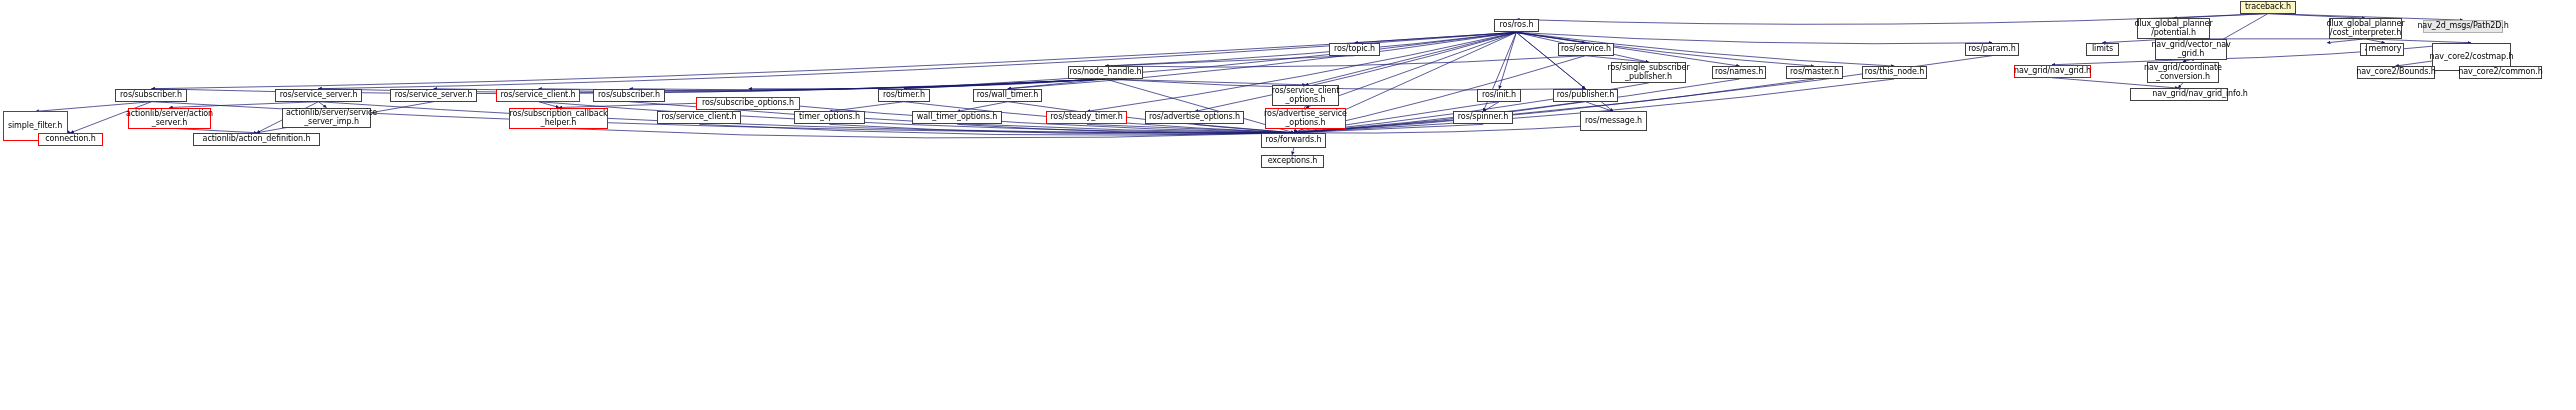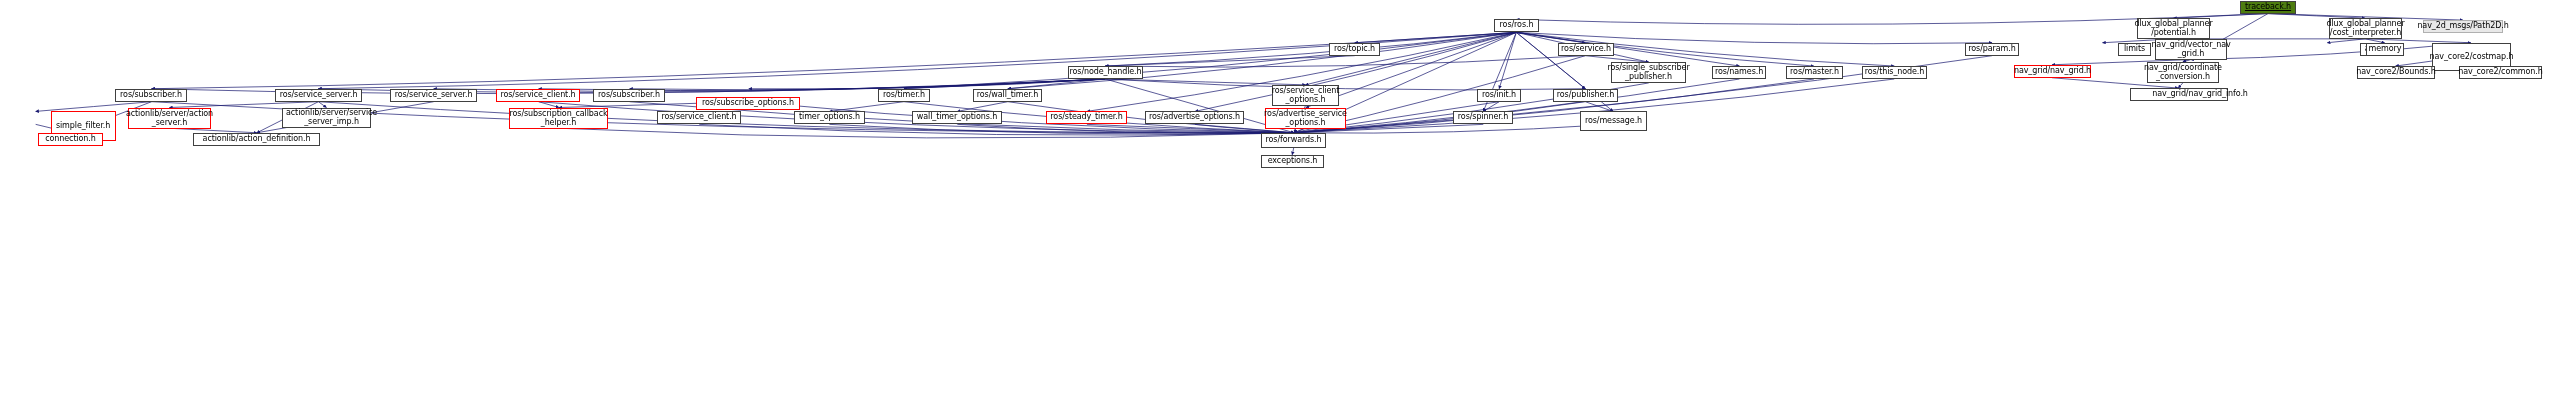--- a/index.html
+++ b/index.html
@@ -22,23 +22,22 @@
     line-height:1.12;
     font-size:8px;
     color:#000000;
     background:#ffffff;
     border:0.6px solid #404040;
     white-space:pre-line;
     padding:0.6px 1.9px;
     letter-spacing:-0.1px;
   }
   .node.root{
-    background:#4d7c0f;
+    background:#fef9c3;
     border:0.6px solid #404040;
-    text-decoration:underline;
   }
   .node.red{
     border:0.6px solid #ff0000;
   }
   .node.gray{
     background:#e8e8e8;
     border:0.6px solid #b0b0b0;
   }
 </style>
 </head>
@@ -151,21 +150,21 @@
       <div class="node root" style="left: 2240px; top: 0.6px; width: 56px; height: 13px;">traceback.h</div>
       <div class="node" style="left: 1494px; top: 19.4px; width: 45px; height: 13px;">ros/ros.h</div>
       <div class="node" style="left: 2137px; top: 18px; width: 73px; height: 21px;">dlux_global_planner
 /potential.h</div>
       <div class="node" style="left: 2329px; top: 18px; width: 73px; height: 21px;">dlux_global_planner
 /cost_interpreter.h</div>
       <div class="node gray" style="left: 2423px; top: 20px; width: 80px; height: 13px;">nav_2d_msgs/Path2D.h</div>
       <div class="node" style="left: 1329px; top: 43px; width: 51px; height: 13px;">ros/topic.h</div>
       <div class="node" style="left: 1558px; top: 43px; width: 56px; height: 13px;">ros/service.h</div>
       <div class="node" style="left: 1965px; top: 43px; width: 54px; height: 13px;">ros/param.h</div>
-      <div class="node" style="left: 2086px; top: 43px; width: 33px; height: 13px; margin-left: 32px;">limits</div>
+      <div class="node" style="left: 2086px; top: 43px; width: 33px; height: 13px;">limits</div>
       <div class="node" style="left: 2155px; top: 39px; width: 72px; height: 21px;">nav_grid/vector_nav
 _grid.h</div>
       <div class="node" style="left: 2312px; top: 43px; width: 30px; height: 13px; margin-left: 48px;">array</div>
       <div class="node" style="left: 2366px; top: 43px; width: 38px; height: 13px;">memory</div>
       <div class="node" style="left: 2432px; top: 43px; width: 79px; height: 28px;">nav_core2/costmap.h</div>
       <div class="node" style="left: 1068px; top: 66px; width: 75px; height: 13px;">ros/node_handle.h</div>
       <div class="node" style="left: 1611px; top: 62px; width: 75px; height: 21px;">ros/single_subscriber
 _publisher.h</div>
       <div class="node" style="left: 1712px; top: 66px; width: 54px; height: 13px;">ros/names.h</div>
       <div class="node" style="left: 1786px; top: 66px; width: 57px; height: 13px;">ros/master.h</div>
@@ -181,21 +180,21 @@
       <div class="node" style="left: 390px; top: 89px; width: 87px; height: 13px;">ros/service_server.h</div>
       <div class="node red" style="left: 496px; top: 89px; width: 84px; height: 13px;">ros/service_client.h</div>
       <div class="node" style="left: 593px; top: 89px; width: 72px; height: 13px;">ros/subscriber.h</div>
       <div class="node red" style="left: 696px; top: 97px; width: 104px; height: 13px;">ros/subscribe_options.h</div>
       <div class="node" style="left: 878px; top: 89px; width: 52px; height: 13px;">ros/timer.h</div>
       <div class="node" style="left: 973px; top: 89px; width: 69px; height: 13px;">ros/wall_timer.h</div>
       <div class="node" style="left: 1272px; top: 85px; width: 67px; height: 21px;">ros/service_client
 _options.h</div>
       <div class="node" style="left: 1477px; top: 89px; width: 44px; height: 13px;">ros/init.h</div>
       <div class="node" style="left: 1553px; top: 89px; width: 65px; height: 13px;">ros/publisher.h</div>
-      <div class="node red" style="left: 2.6px; top: 111px; width: 65px; height: 30px; margin-left: 48px;">simple_filter.h</div>
+      <div class="node red" style="left: 2.6px; top: 111px; width: 65px; height: 30px;">simple_filter.h</div>
       <div class="node red" style="left: 128px; top: 108px; width: 83px; height: 21px;">actionlib/server/action
 _server.h</div>
       <div class="node" style="left: 282px; top: 108px; width: 89px; height: 20px; padding-left: 12px;">actionlib/server/service
 _server_imp.h</div>
       <div class="node red" style="left: 509px; top: 108px; width: 99px; height: 21px;">ros/subscription_callback
 _helper.h</div>
       <div class="node" style="left: 657px; top: 111px; width: 84px; height: 13px;">ros/service_client.h</div>
       <div class="node" style="left: 794px; top: 111px; width: 71px; height: 13px;">timer_options.h</div>
       <div class="node" style="left: 912px; top: 111px; width: 90px; height: 13px;">wall_timer_options.h</div>
       <div class="node red" style="left: 1046px; top: 111px; width: 81px; height: 13px;">ros/steady_timer.h</div>

